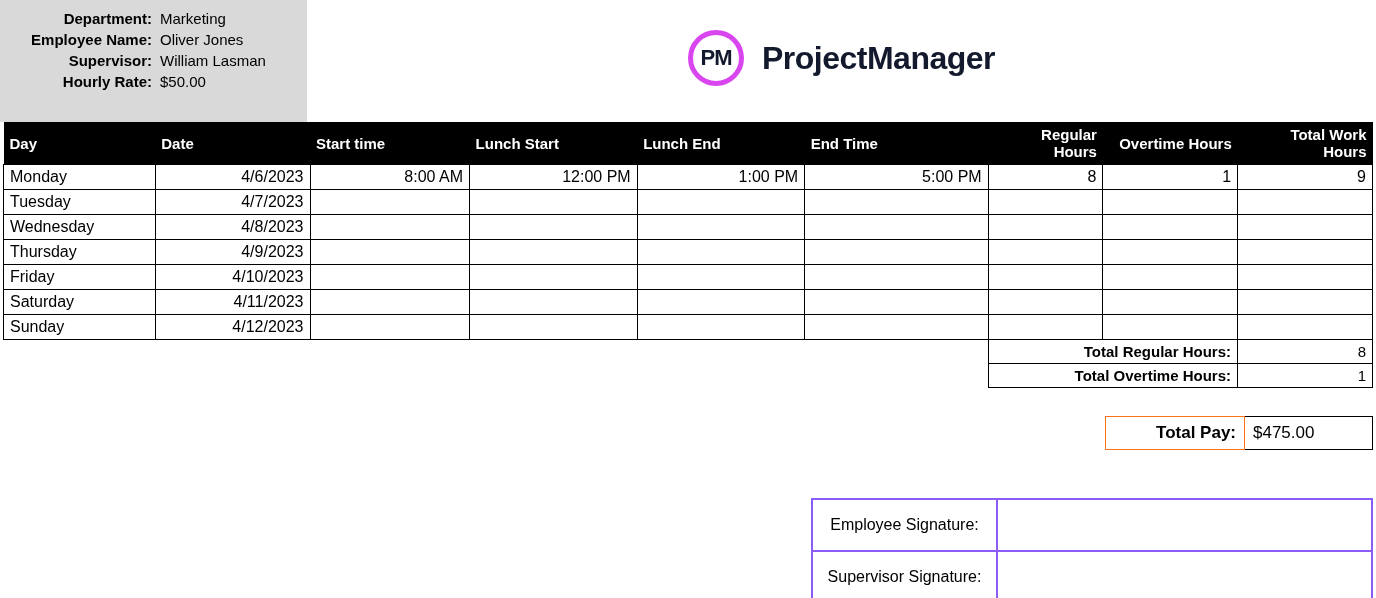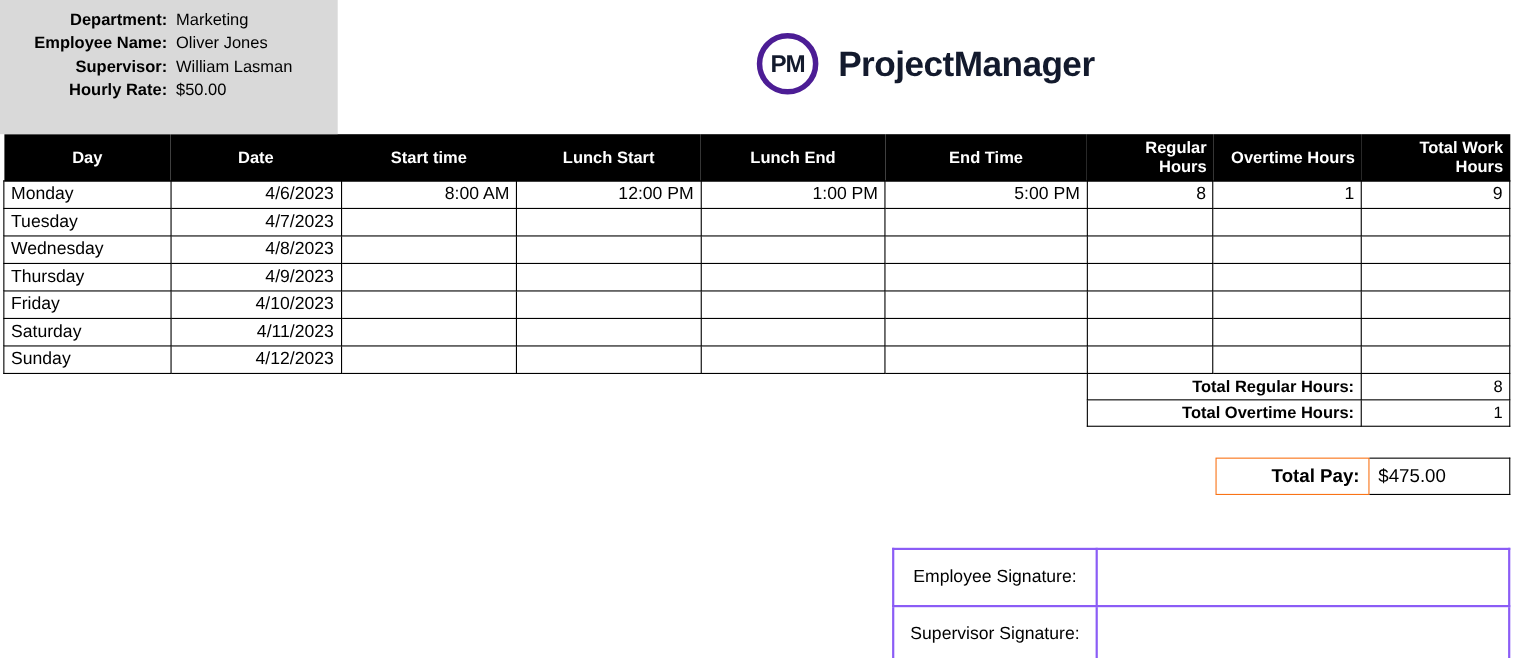--- a/index.html
+++ b/index.html
@@ -37,21 +37,21 @@
   .logo-region {
     flex: 1;
     display: flex;
     align-items: center;
     justify-content: center;
     padding-top: 30px;
   }
   .logo-circle {
     width: 56px;
     height: 56px;
-    border: 5px solid #4c1d95;
+    border: 5px solid #d946ef;
     border-radius: 50%;
     display: flex;
     align-items: center;
     justify-content: center;
     font-weight: 900;
     font-size: 22px;
     color: #131a2d;
     letter-spacing: -1px;
     margin-right: 18px;
   }
@@ -63,21 +63,21 @@
   }
   table.timesheet {
     border-collapse: collapse;
     width: 1370px;
     margin: 0 3px;
   }
   table.timesheet thead th {
     background: #000;
     color: #fff;
     font-weight: bold;
-    text-align: center;
+    text-align: left;
     padding: 4px 6px;
     font-size: 15px;
   }
   table.timesheet thead th.right { text-align: right; }
   table.timesheet td {
     border: 1px solid #000;
     padding: 3px 6px;
     height: 24px;
     font-size: 16px;
   }

